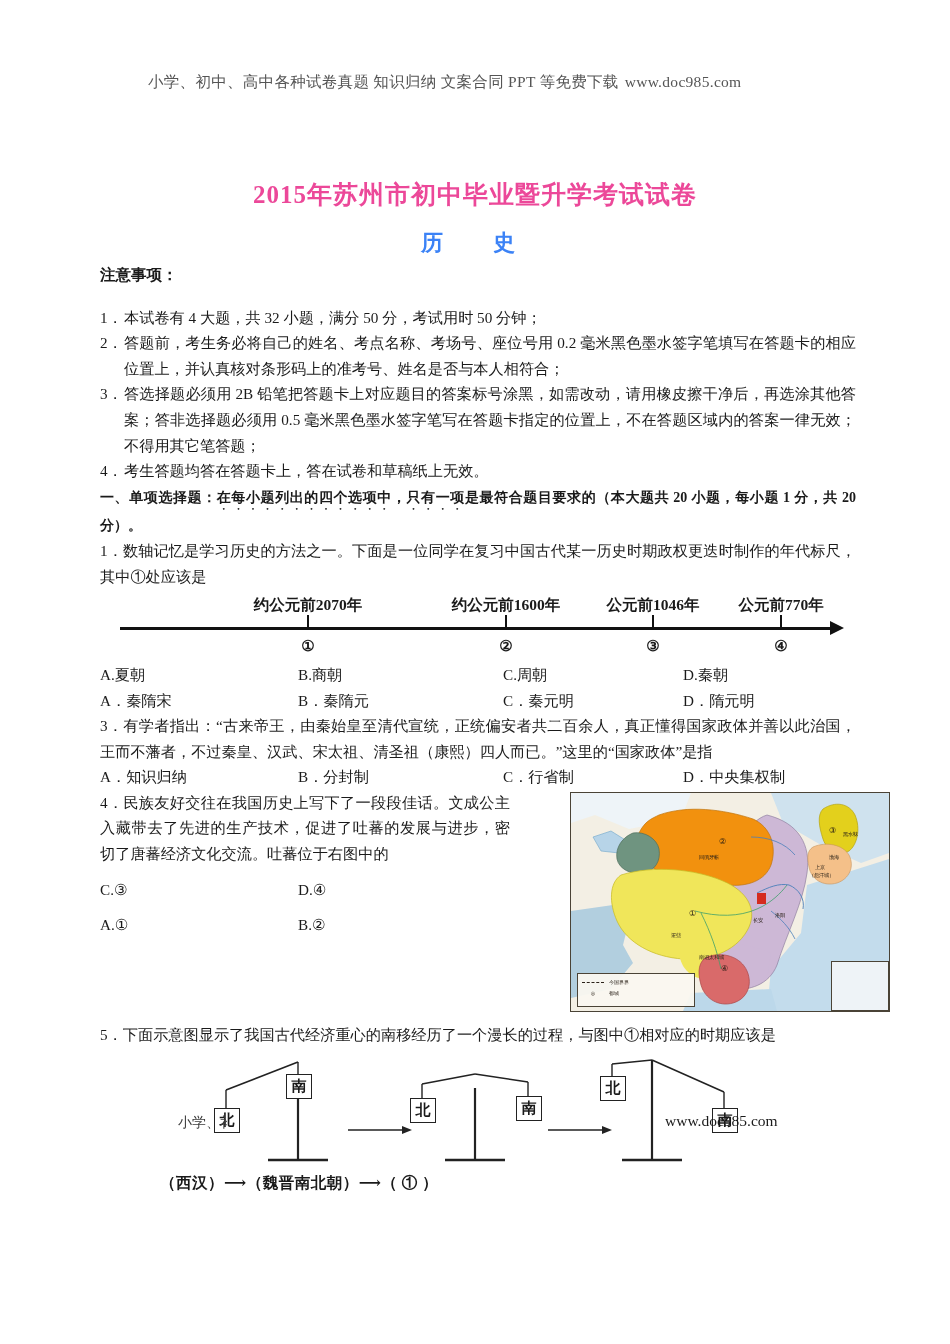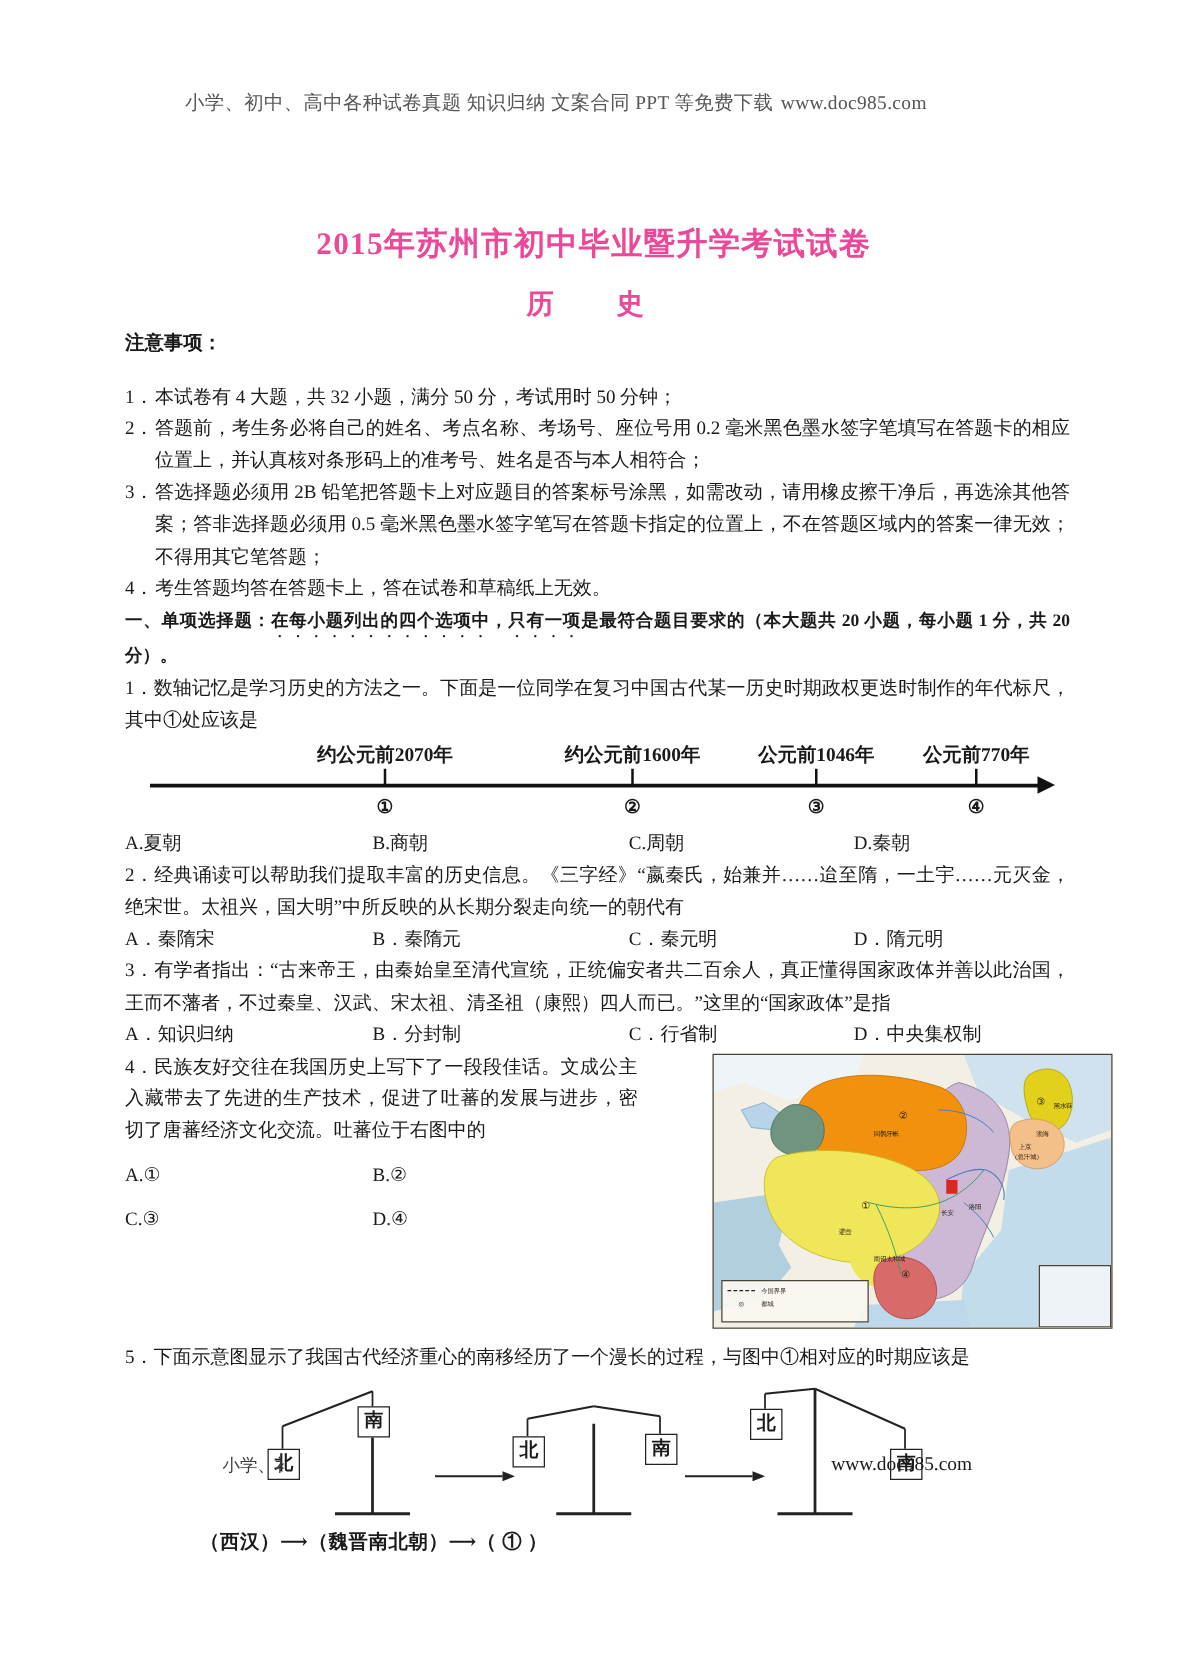--- a/index.html
+++ b/index.html
@@ -44,21 +44,21 @@
     color: #ec4899;
     font-size: 25px;
     font-weight: bold;
     letter-spacing: 1px;
   }
   .subject-title {
     position: absolute;
     left: 0; right: 0;
     top: 228px;
     text-align: center;
-    color: #ec4899;
+    color: #3b82f6;
     font-size: 22px;
     font-weight: bold;
     letter-spacing: 14px;
   }
   
   .content {
     position: absolute;
     left: 100px;
     top: 262px;
     width: 756px;
@@ -341,46 +341,45 @@
       <div class="tl-mark" style="left:681px;">④</div>
     </div>
 
     <div class="opts">
       <span class="o1">A.夏朝</span>
       <span class="o2">B.商朝</span>
       <span class="o3">C.周朝</span>
       <span class="o4">D.秦朝</span>
     </div>
 
-    <div class="q"><span>2．</span><span>经典诵读可以帮助我们提取丰富的历史信息。《三字经》“嬴秦氏，始兼并……迨至隋，一土宇……元灭金，绝宋世。太祖兴，国大明”中所反映的从长期分裂走向统一的朝代有</span></div>
     <div class="opts">
       <span class="o1">A．秦隋宋</span>
       <span class="o2">B．秦隋元</span>
       <span class="o3">C．秦元明</span>
       <span class="o4">D．隋元明</span>
     </div>
 
     <div class="q"><span>3．</span><span>有学者指出：“古来帝王，由秦始皇至清代宣统，正统偏安者共二百余人，真正懂得国家政体并善以此治国，王而不藩者，不过秦皇、汉武、宋太祖、清圣祖（康熙）四人而已。”这里的“国家政体”是指</span></div>
     <div class="opts">
       <span class="o1">A．知识归纳</span>
       <span class="o2">B．分封制</span>
       <span class="o3">C．行省制</span>
       <span class="o4">D．中央集权制</span>
     </div>
 
     <div class="q4-wrap">
       <div class="q4-text"><span>4．</span><span>民族友好交往在我国历史上写下了一段段佳话。文成公主入藏带去了先进的生产技术，促进了吐蕃的发展与进步，密切了唐蕃经济文化交流。吐蕃位于右图中的</span></div>
       <div class="q4-opts">
         <div class="q4-optline">
+          <span>C.③</span>
+          <span>D.④</span>
+        </div>
+        <div class="q4-optline">
           <span>A.①</span>
           <span>B.②</span>
-        </div>
-        <div class="q4-optline">
-          <span>C.③</span>
-          <span>D.④</span>
         </div>
       </div>
 
       <div class="map-box">
         <div class="map-inner">
           <svg class="map-svg" viewBox="0 0 318 218" preserveAspectRatio="none">
             <rect x="0" y="0" width="318" height="218" fill="#f3efe4"></rect>
 
             <path d="M0,118 L42,112 L58,128 L52,152 L62,170 L40,196 L0,205 Z" fill="#9cc4de" opacity="0.75"></path>
             <path d="M200,0 L318,0 L318,60 L290,70 L250,52 L212,30 Z" fill="#cfe2ee"></path>

